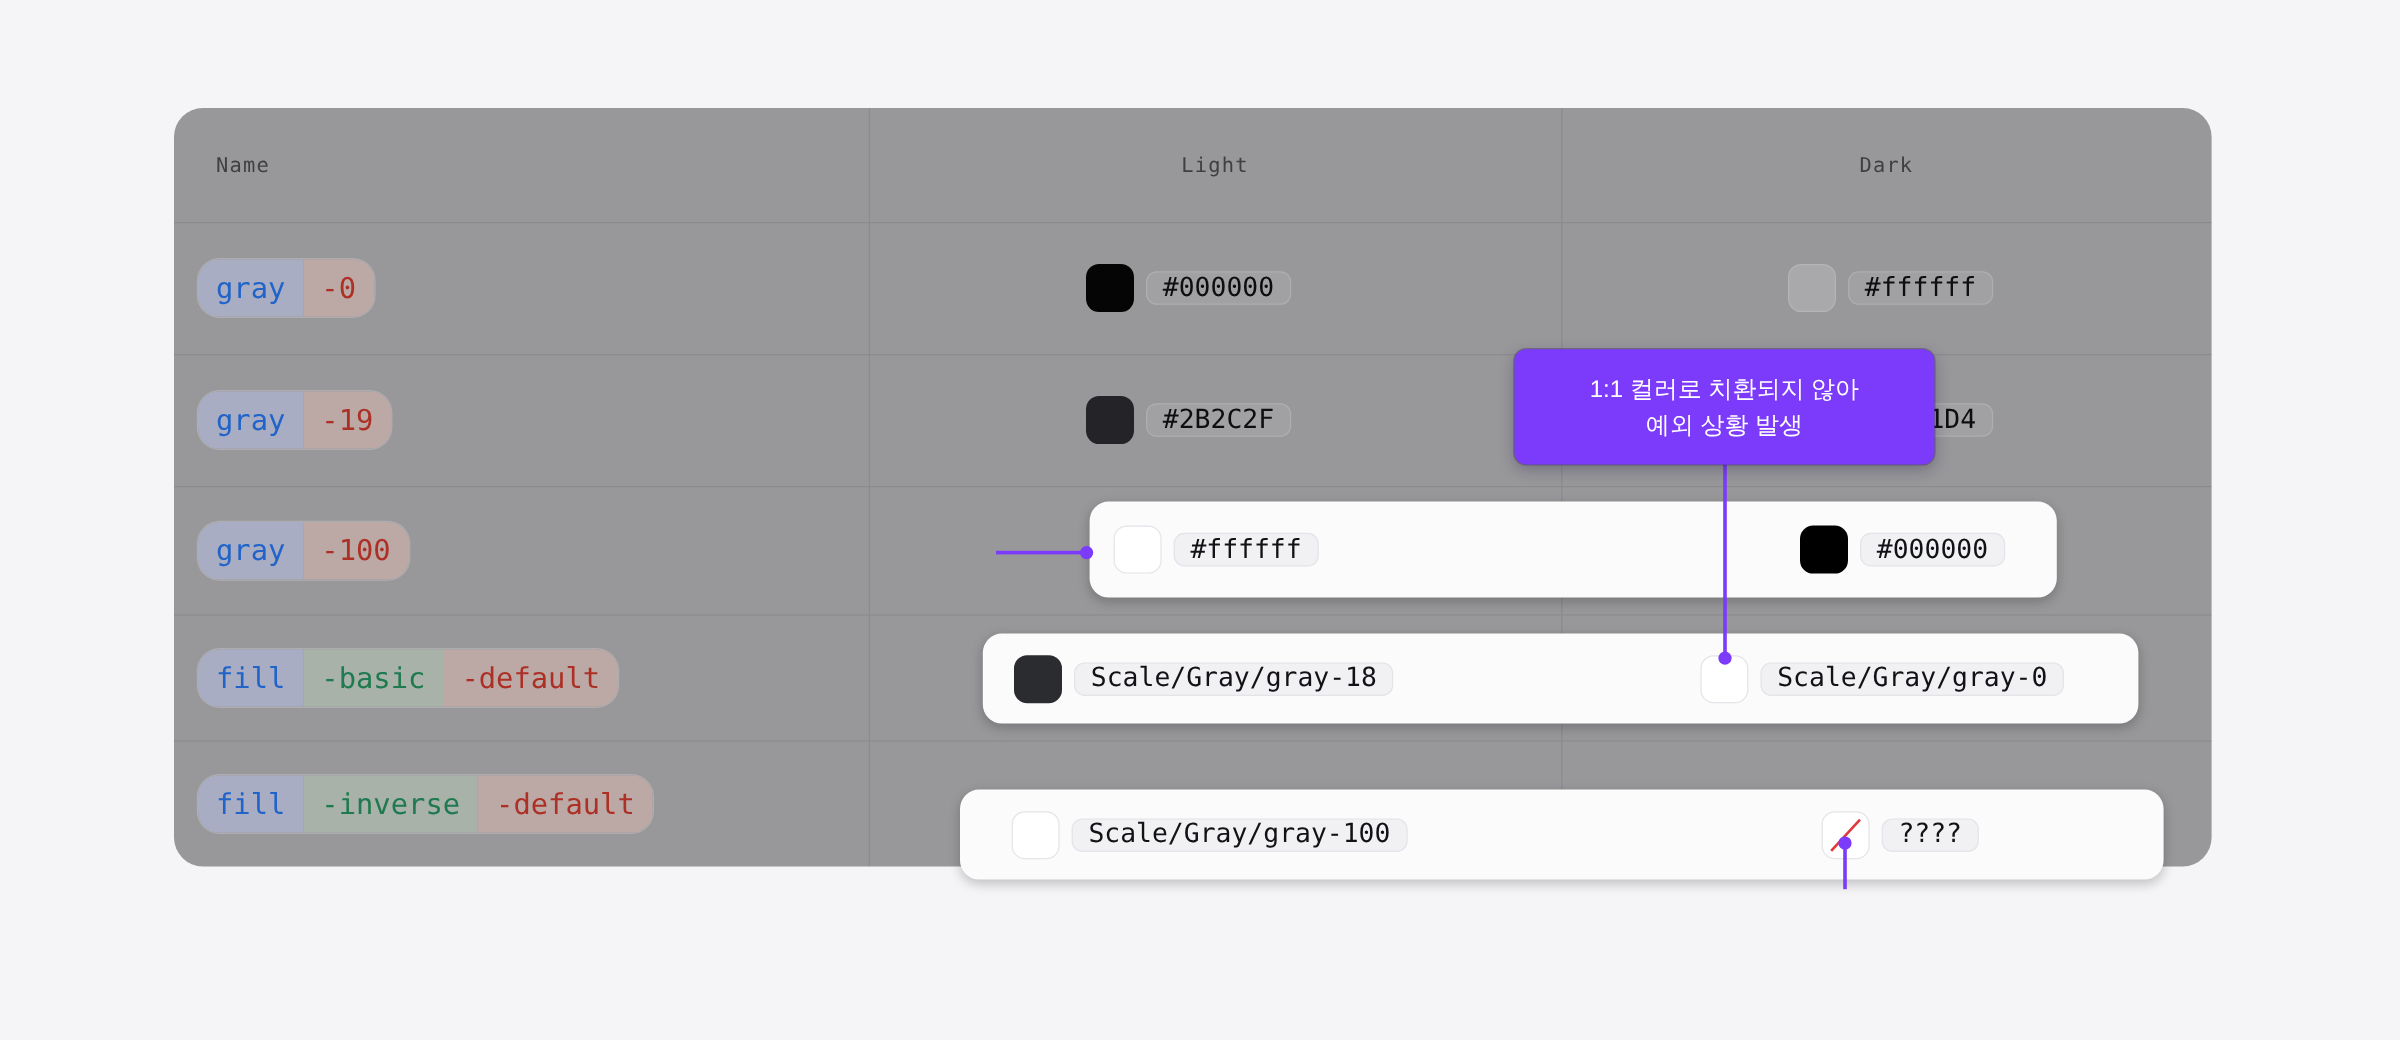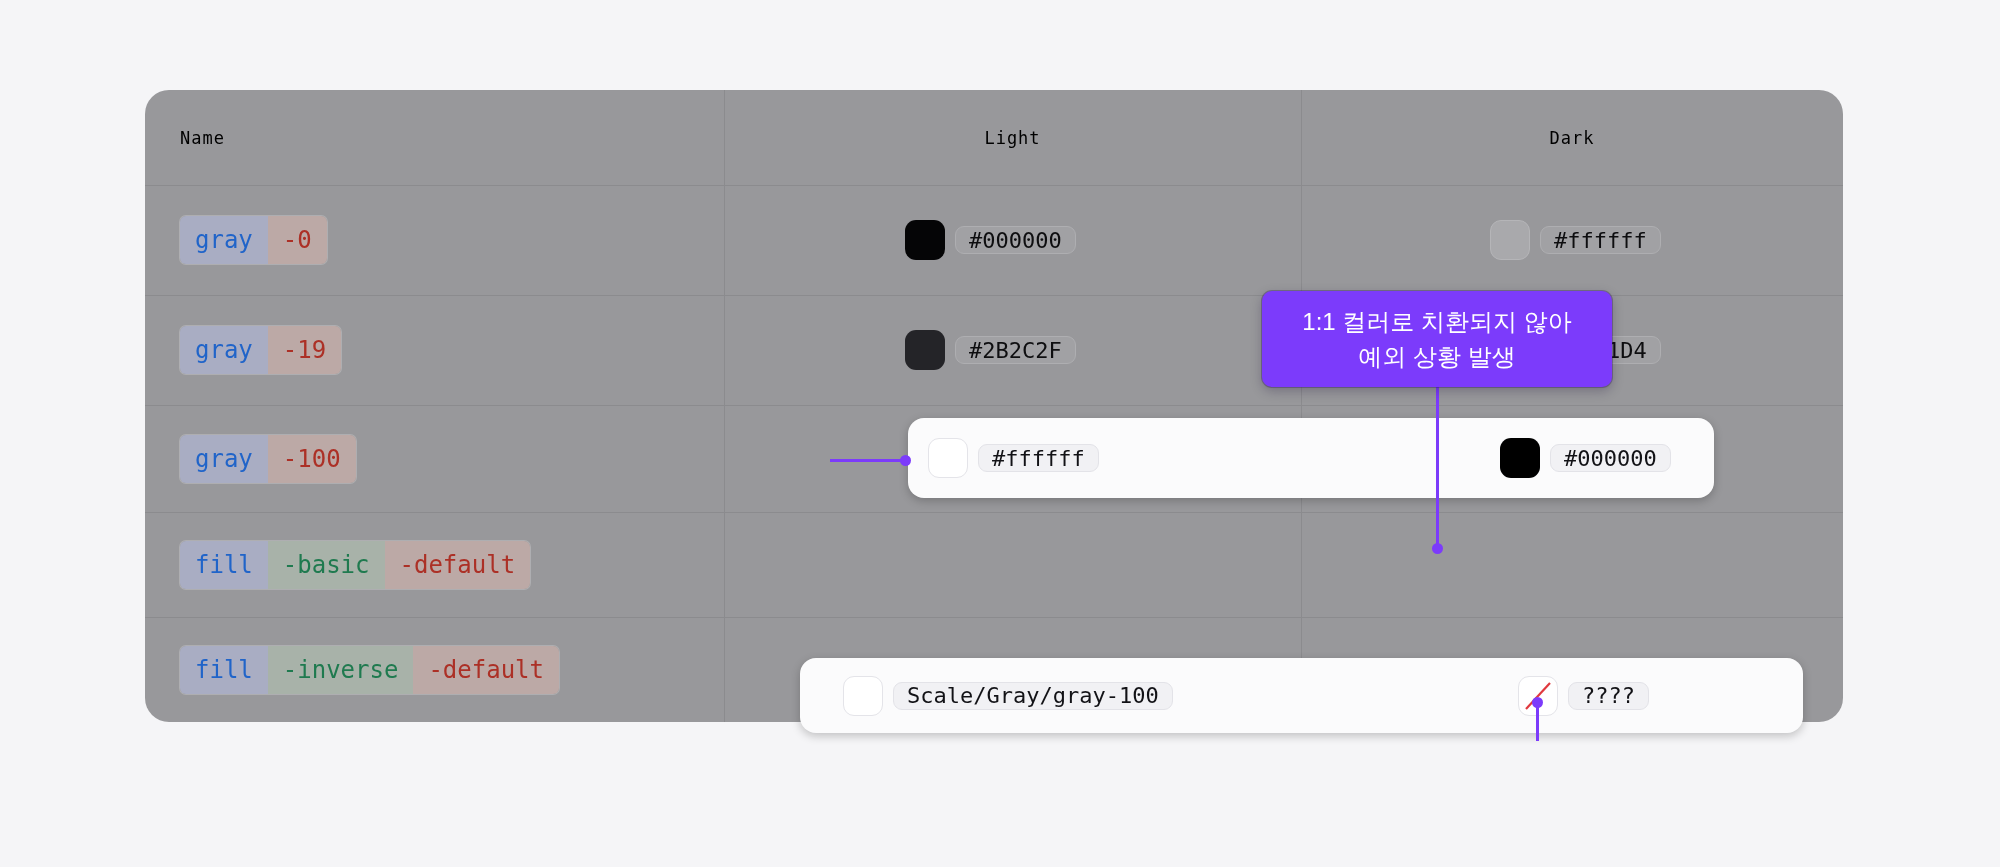--- a/index.html
+++ b/index.html
@@ -5,27 +5,27 @@
   html,body{margin:0;padding:0;background:#F5F5F7;}
   .stage{position:relative;width:2000px;height:867px;background:#F5F5F7;overflow:hidden;
          font-family:"DejaVu Sans Mono",monospace;}
 
   
   .panel{position:absolute;left:145px;top:90px;width:1698px;height:632px;
          background:#98989B;border-radius:24px;overflow:hidden;}
   .vline{position:absolute;top:0;bottom:0;width:1px;background:#8B8B8E;}
   .hline{position:absolute;left:0;right:0;height:1px;background:#8B8B8E;}
   .hdr{position:absolute;top:0;height:95px;display:flex;align-items:center;
-       color:#000000;font-size:17px;letter-spacing:1px;}
+       color:#404040;font-size:17px;letter-spacing:1px;}
   .hdr.center{justify-content:center;}
   .row{position:absolute;left:0;right:0;}
 
   
-  .token{position:absolute;left:35px;top:50%;transform:translateY(-50%);
-         display:flex;border-radius:6px;overflow:hidden;
+  .token{position:absolute;left:20px;top:50%;transform:translateY(-50%);
+         display:flex;border-radius:18px;overflow:hidden;
          box-shadow:0 0 0 1px rgba(255,255,255,0.22);}
   .seg{padding:11px 15px;font-size:24px;line-height:26px;}
   .seg-blue {background:#A9ADC3;color:#2064C9;}
   .seg-green{background:#A8B2A9;color:#1F7A4F;}
   .seg-red  {background:#BCA9A6;color:#AC3026;}
 
   
   .group{position:absolute;top:50%;transform:translateY(-50%);
          display:flex;align-items:center;gap:10px;}
   .swatch{width:40px;height:40px;border-radius:11px;box-sizing:border-box;}
@@ -41,21 +41,21 @@
         box-shadow:0 3px 10px rgba(0,0,0,0.22);z-index:2;}
   .sw-black{background:#000000;}
   .sw-dark {background:#2B2C2F;}
   .sw-white{background:#FFFFFF;border:1px solid #E4E4E9;}
   .sw-none {background:#FFFFFF;border:1px solid #E4E4E9;position:relative;}
   .chip-lit{background:#F1F1F4;border:1px solid #E3E3E8;color:#121216;}
 
   
   .tooltip{position:absolute;background:#7C3BFB;border-radius:10px;z-index:4;
            display:flex;flex-direction:column;align-items:center;justify-content:center;
-           gap:3px;color:#FFFFFF;font-size:24px;text-align:center;
+           gap:3px;color:#FFFFFF;font-size:20px;text-align:center;
            font-family:"Liberation Sans","DejaVu Sans",sans-serif;
            box-shadow:0 0 0 1px rgba(50,30,90,0.35),0 4px 12px rgba(20,10,50,0.28);}
   .conn{position:absolute;background:#7C3BFB;z-index:3;}
   .dot{position:absolute;width:11px;height:11px;border-radius:50%;
        background:#7C3BFB;z-index:3;}
 </style>
 </head>
 <body>
 
 <div class="stage">
@@ -131,20 +131,30 @@
     <div class="group" style="left:20px">
       <div class="swatch sw-white"></div>
       <div class="chip chip-lit">#ffffff</div>
     </div>
     <div class="group" style="left:592px">
       <div class="swatch sw-black"></div>
       <div class="chip chip-lit">#000000</div>
     </div>
   </div>
 
+  <div class="card" style="left:819px;top:528px;width:963px;height:75px">
+    <div class="group" style="left:26px">
+      <div class="swatch sw-dark"></div>
+      <div class="chip chip-lit">Scale/Gray/gray-18</div>
+    </div>
+    <div class="group" style="left:598px">
+      <div class="swatch sw-white"></div>
+      <div class="chip chip-lit">Scale/Gray/gray-0</div>
+    </div>
+  </div>
 
   <div class="card" style="left:800px;top:658px;width:1003px;height:75px">
     <div class="group" style="left:43px">
       <div class="swatch sw-white"></div>
       <div class="chip chip-lit">Scale/Gray/gray-100</div>
     </div>
     <div class="group" style="left:718px">
       <div class="swatch sw-none">
         <svg width="38" height="38" style="position:absolute;left:0;top:0">
           <line x1="7" y1="32" x2="31" y2="6" stroke="#E0393E" stroke-width="2.2"></line>

